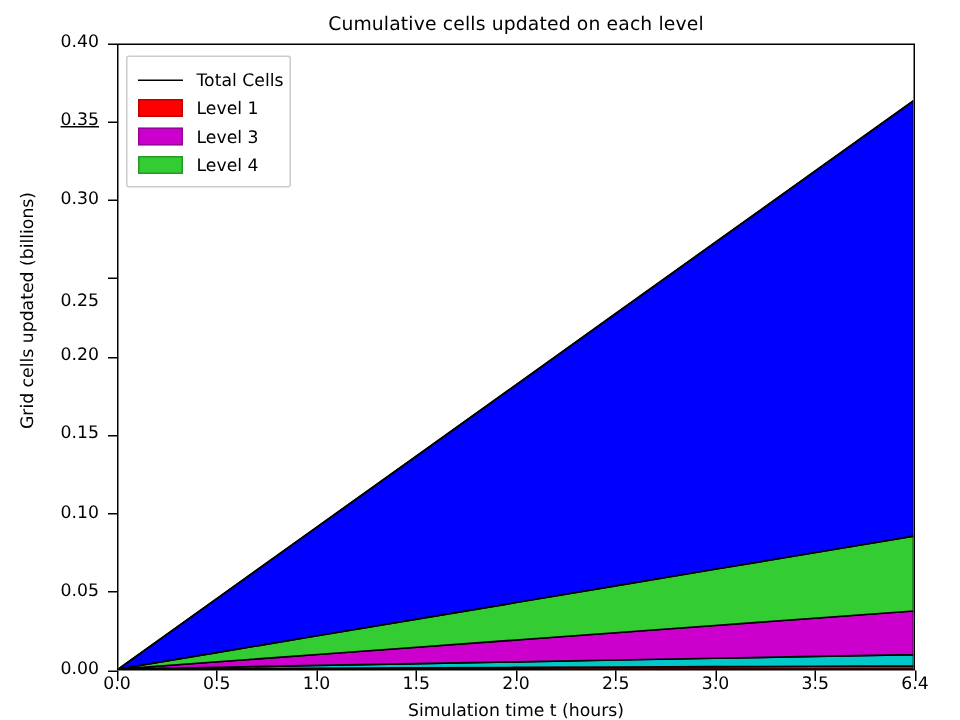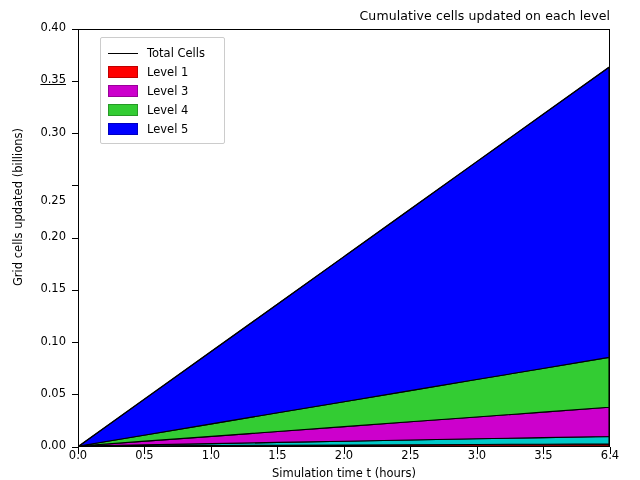--- a/index.html
+++ b/index.html
@@ -6,21 +6,21 @@
   body{
     width:640px;height:480px;background:#ffffff;
     font-family:"DejaVu Sans","Liberation Sans",sans-serif;
     overflow:hidden;
   }
   #figure{position:relative;width:640px;height:480px;background:#ffffff;}
 
   
   #chart-title{
     position:absolute;left:78px;top:8px;width:532px;
-    text-align:right;font-size:12.5px;color:#000;
+    text-align:center;font-size:12.5px;color:#000;
     letter-spacing:0.1px;
   }
 
   
   #plot-area{
     position:absolute;left:78px;top:29px;width:532px;height:418px;
     border:1.1px solid #000;box-sizing:border-box;
     background:#ffffff;overflow:hidden;
   }
   #stack-svg{position:absolute;left:0;top:0;width:100%;height:100%;display:block;}
@@ -45,23 +45,23 @@
   .xtick-mark{
     position:absolute;top:447px;width:1.1px;height:6.5px;background:#000;
   }
   #xlabel{
     position:absolute;left:78px;top:466px;width:532px;
     text-align:center;font-size:11.5px;color:#000;
   }
 
   
   #legend{
-    position:absolute;left:100px;top:37px;
+    position:absolute;left:84px;top:37px;
     background:#ffffff;border:0.9px solid #cccccc;border-radius:2px;
-    padding:5px 19px 5px 7px;
+    padding:5px 4px 5px 7px;
   }
   .legend-row{
     display:flex;align-items:center;height:19px;
   }
   .legend-swatch{
     width:30px;height:12px;margin-right:9px;flex:0 0 auto;
     border:0.8px solid rgba(0,0,0,0.25);box-sizing:border-box;
   }
   .legend-line-box{
     width:30px;height:12px;margin-right:9px;flex:0 0 auto;
@@ -145,19 +145,15 @@
         <span class="legend-text">Level 1</span>
       </div>
       <div class="legend-row">
         <span class="legend-swatch" style="background: rgb(204, 0, 204);"></span>
         <span class="legend-text">Level 3</span>
       </div>
       <div class="legend-row">
         <span class="legend-swatch" style="background: rgb(51, 204, 51);"></span>
         <span class="legend-text">Level 4</span>
       </div>
-      <div class="legend-row">
-        <span class="legend-swatch" style="background: rgb(0, 0, 255);"></span>
-        <span class="legend-text">Level 5</span>
-      </div>
     </div>
 
 </div>
 
 </body></html>

